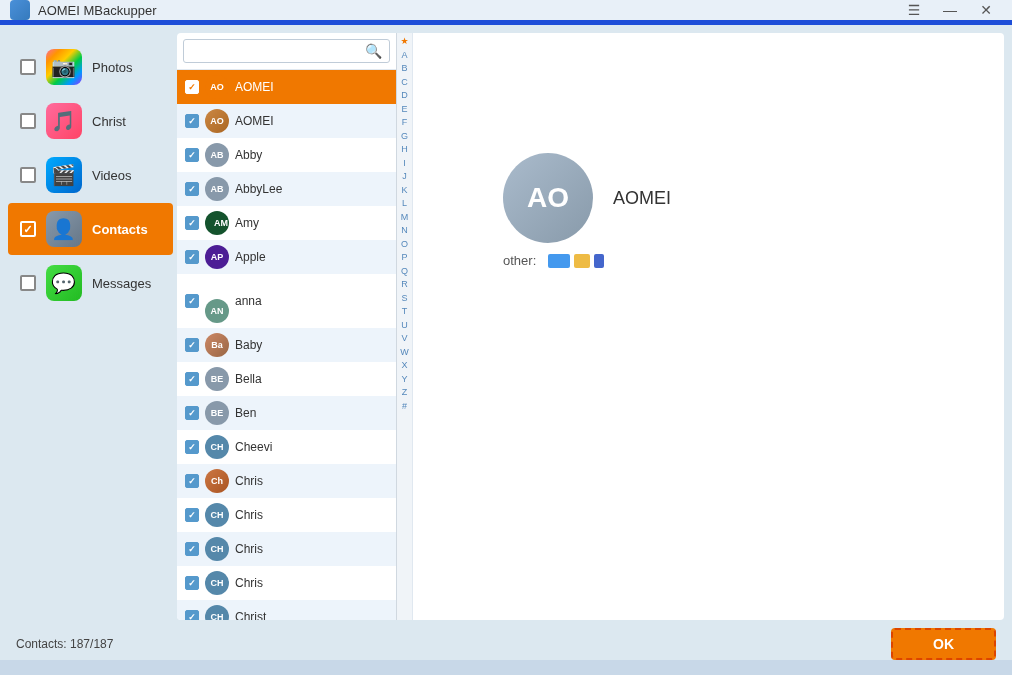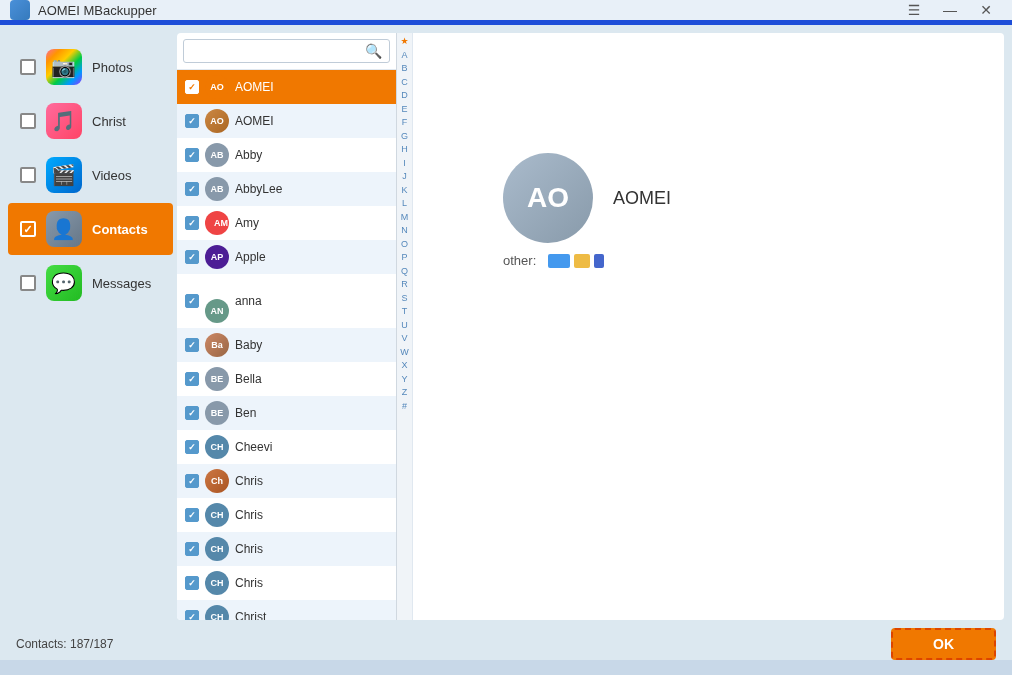--- a/index.html
+++ b/index.html
@@ -462,21 +462,21 @@
             <div class="check-icon checked"></div>
           </div>
           <div class="avatar-circle av-gray">AB</div>
           <span class="contact-name">AbbyLee</span>
         </div>
 
         <div class="contact-item">
           <div class="contact-check">
             <div class="check-icon checked"></div>
           </div>
-          <div class="avatar-circle" style="background:#ef4444;padding-left:8px;">AM</div>
+          <div class="avatar-circle" style="background:#14532d;padding-left:8px;">AM</div>
           <span class="contact-name">Amy</span>
         </div>
 
         <div class="contact-item alt-bg">
           <div class="contact-check">
             <div class="check-icon checked"></div>
           </div>
           <div class="avatar-circle" style="background:#4c1d95;text-align:right;">AP</div>
           <span class="contact-name">Apple</span>
         </div>

